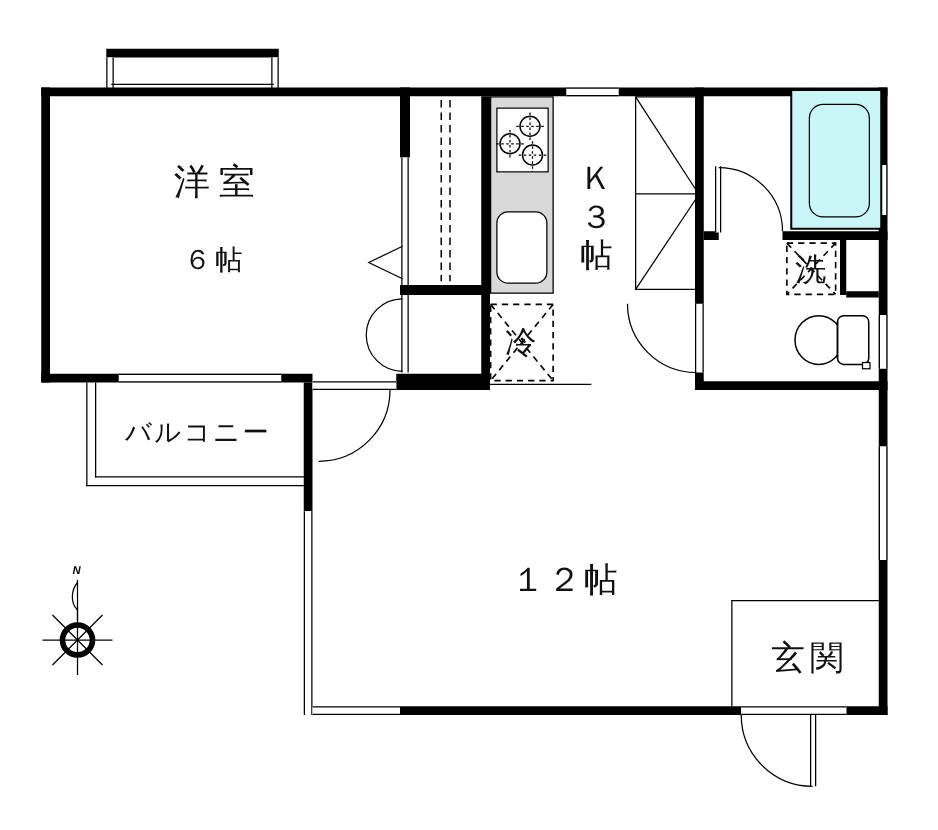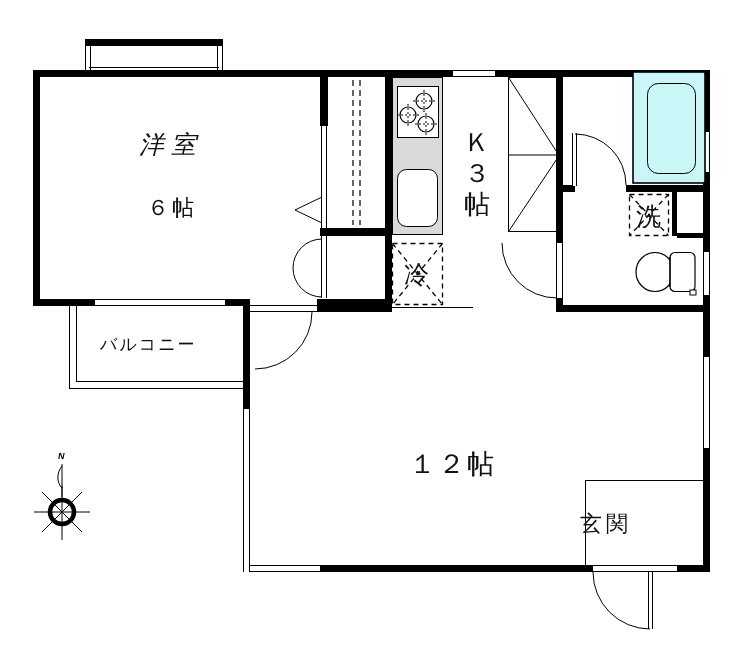--- a/index.html
+++ b/index.html
@@ -142,24 +142,24 @@
         <line x1="42" y1="492" x2="82" y2="532"></line>
         <line x1="42" y1="532" x2="82" y2="492"></line>
         <line x1="62" y1="497" x2="62" y2="464"></line>
         <path d="M62,488 C56,482 57,472 62,466" fill="none"></path>
       </g>
       <circle cx="62" cy="512" r="12" fill="none" stroke="#000" stroke-width="4.5"></circle>
       <text x="58" y="459" font-size="9" font-style="italic" font-weight="bold" fill="#000">N</text>
     </g>
   </svg>
 
-  <div class="label" style="left:139px;top:130px;font-size:25px;letter-spacing:7px;font-style:italic;">洋室</div>
+  <div class="label" style="left:139px;top:130px;font-size:29px;letter-spacing:7px;">洋室</div>
   <div class="label" style="left:147px;top:195px;font-size:22px;letter-spacing:3px;">６帖</div>
   <div class="label" style="left:457px;top:127px;width:40px;font-size:26px;line-height:31px;text-align:center;">Ｋ
 ３
 帖</div>
   <div class="label" style="left:409px;top:449px;font-size:27px;letter-spacing:2px;">１２帖</div>
-  <div class="label" style="left:100px;top:335px;font-size:17px;letter-spacing:2px;">バルコニー</div>
-  <div class="label" style="left:580px;top:511px;font-size:22px;letter-spacing:4px;">玄関</div>
+  <div class="label" style="left:100px;top:335px;font-size:21px;letter-spacing:2px;">バルコニー</div>
+  <div class="label" style="left:617px;top:511px;font-size:27px;letter-spacing:4px;">玄関</div>
   <div class="label" style="left:636px;top:202px;font-size:25px;">洗</div>
   <div class="label" style="left:404px;top:260px;font-size:25px;">冷</div>
 
 </div>
 
 </body></html>

